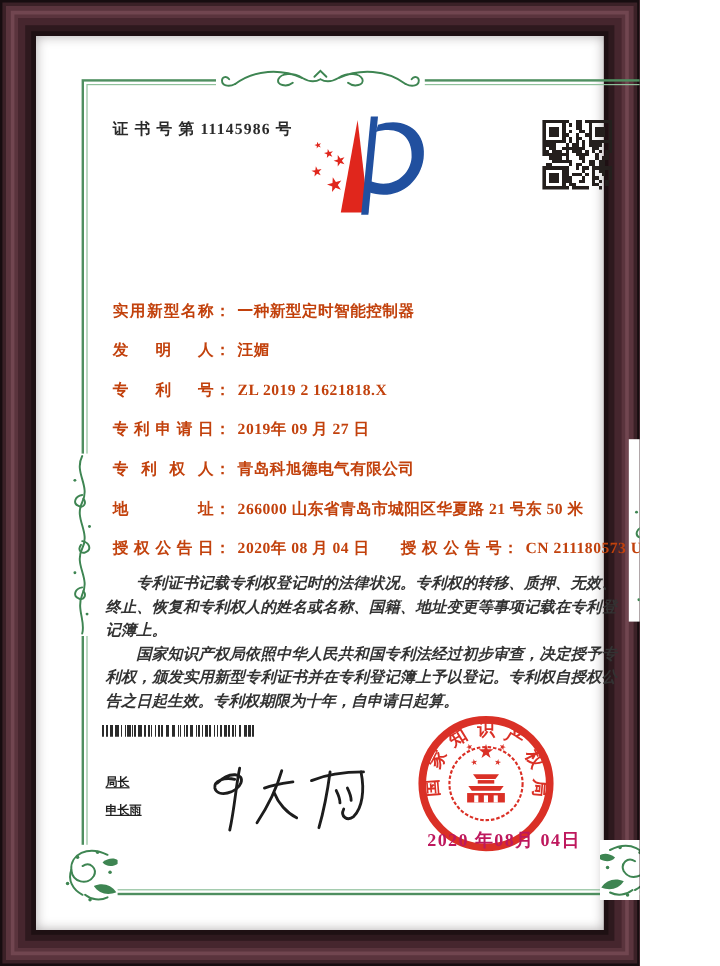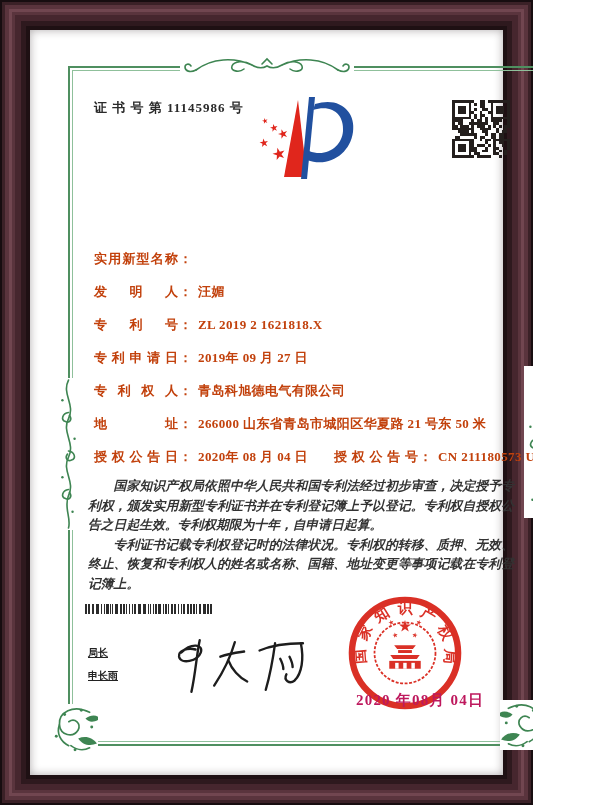--- a/index.html
+++ b/index.html
@@ -433,20 +433,21 @@
         <rect x="13" y="20" width="1" height="1" fill="#241f1d"></rect>
         <rect x="17" y="20" width="1" height="1" fill="#241f1d"></rect>
       </svg>
     </div>
 
 
   <div class="fields">
     <div class="frow">
       <span class="flabel">实用新型名称</span>
         <span class="fcolon">：</span>
+        <span class="fvalue">一种新型定时智能控制器</span>
     </div>
     <div class="frow">
       <span class="flabel">发明人</span>
         <span class="fcolon">：</span>
         <span class="fvalue">汪媚</span>
     </div>
     <div class="frow">
       <span class="flabel">专利号</span>
         <span class="fcolon">：</span>
         <span class="fvalue">ZL 2019 2 1621818.X</span>
@@ -474,22 +475,22 @@
       </span>
       <span class="pair">
         <span class="flabel">授权公告号</span>
           <span class="fcolon">：</span>
           <span class="fvalue">CN 211180573 U</span>
       </span>
     </div>
   </div>
 
   <div class="paras">
+    <p>专利证书记载专利权登记时的法律状况。专利权的转移、质押、无效、终止、恢复和专利权人的姓名或名称、国籍、地址变更等事项记载在专利登记簿上。</p>
     <p>国家知识产权局依照中华人民共和国专利法经过初步审查，决定授予专利权，颁发实用新型专利证书并在专利登记簿上予以登记。专利权自授权公告之日起生效。专利权期限为十年，自申请日起算。</p>
-    <p>专利证书记载专利权登记时的法律状况。专利权的转移、质押、无效、终止、恢复和专利权人的姓名或名称、国籍、地址变更等事项记载在专利登记簿上。</p>
   </div>
 
   <div class="barcode">
       <svg id="bcsvg" viewBox="0 0 130 10" preserveAspectRatio="none" shape-rendering="crispEdges">
         <rect x="0" y="0" width="2" height="10" fill="#2b2b2b"></rect>
         <rect x="3" y="0" width="2" height="10" fill="#2b2b2b"></rect>
         <rect x="7" y="0" width="2" height="10" fill="#2b2b2b"></rect>
         <rect x="11" y="0" width="3" height="10" fill="#2b2b2b"></rect>
         <rect x="16" y="0" width="1" height="10" fill="#2b2b2b"></rect>
         <rect x="19" y="0" width="1" height="10" fill="#2b2b2b"></rect>

